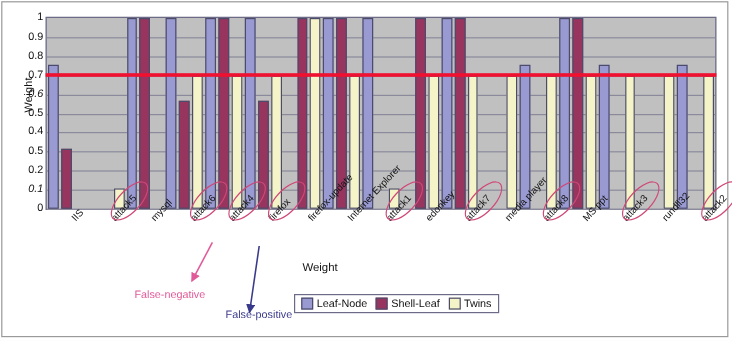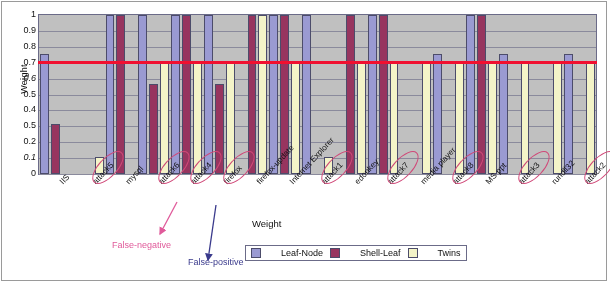--- a/index.html
+++ b/index.html
@@ -25,21 +25,21 @@
   #yticks{position:absolute;left:2px;top:0;width:32px;height:173px;}
   #xaxis{position:absolute;left:36px;top:174px;width:559px;height:60px;}
   .xt{position:absolute;font-size:8.2px;color:#111;white-space:nowrap;
       transform:rotate(-47deg);transform-origin:left top;}
   .ell{position:absolute;border:1px solid #d04878;border-radius:50%;
        width:46px;height:17px;transform:rotate(-47deg);transform-origin:left top;}
   #xlabel{position:absolute;left:250px;top:216px;font-size:9.5px;color:#111;}
   #legend{position:absolute;left:243px;top:243px;border:1px solid #6b6b88;
           background:#ffffff;padding:2px 5px;display:flex;gap:7px;align-items:center;
           font-size:9px;color:#111;}
-  .lgi{display:flex;align-items:center;gap:20px;}
+  .lgi{display:flex;align-items:center;gap:3px;}
   .sw{width:8px;height:8px;border:1px solid #4c4c6a;display:inline-block;}
   .anno{position:absolute;font-size:9px;white-space:nowrap;}
   #fn{left:110px;top:238px;color:#e05a9a;}
   #fp{left:186px;top:255px;color:#3a3a8c;}
   svg.arrow{position:absolute;overflow:visible;}
 </style>
 </head>
 <body>
 
 <div id="frame">

